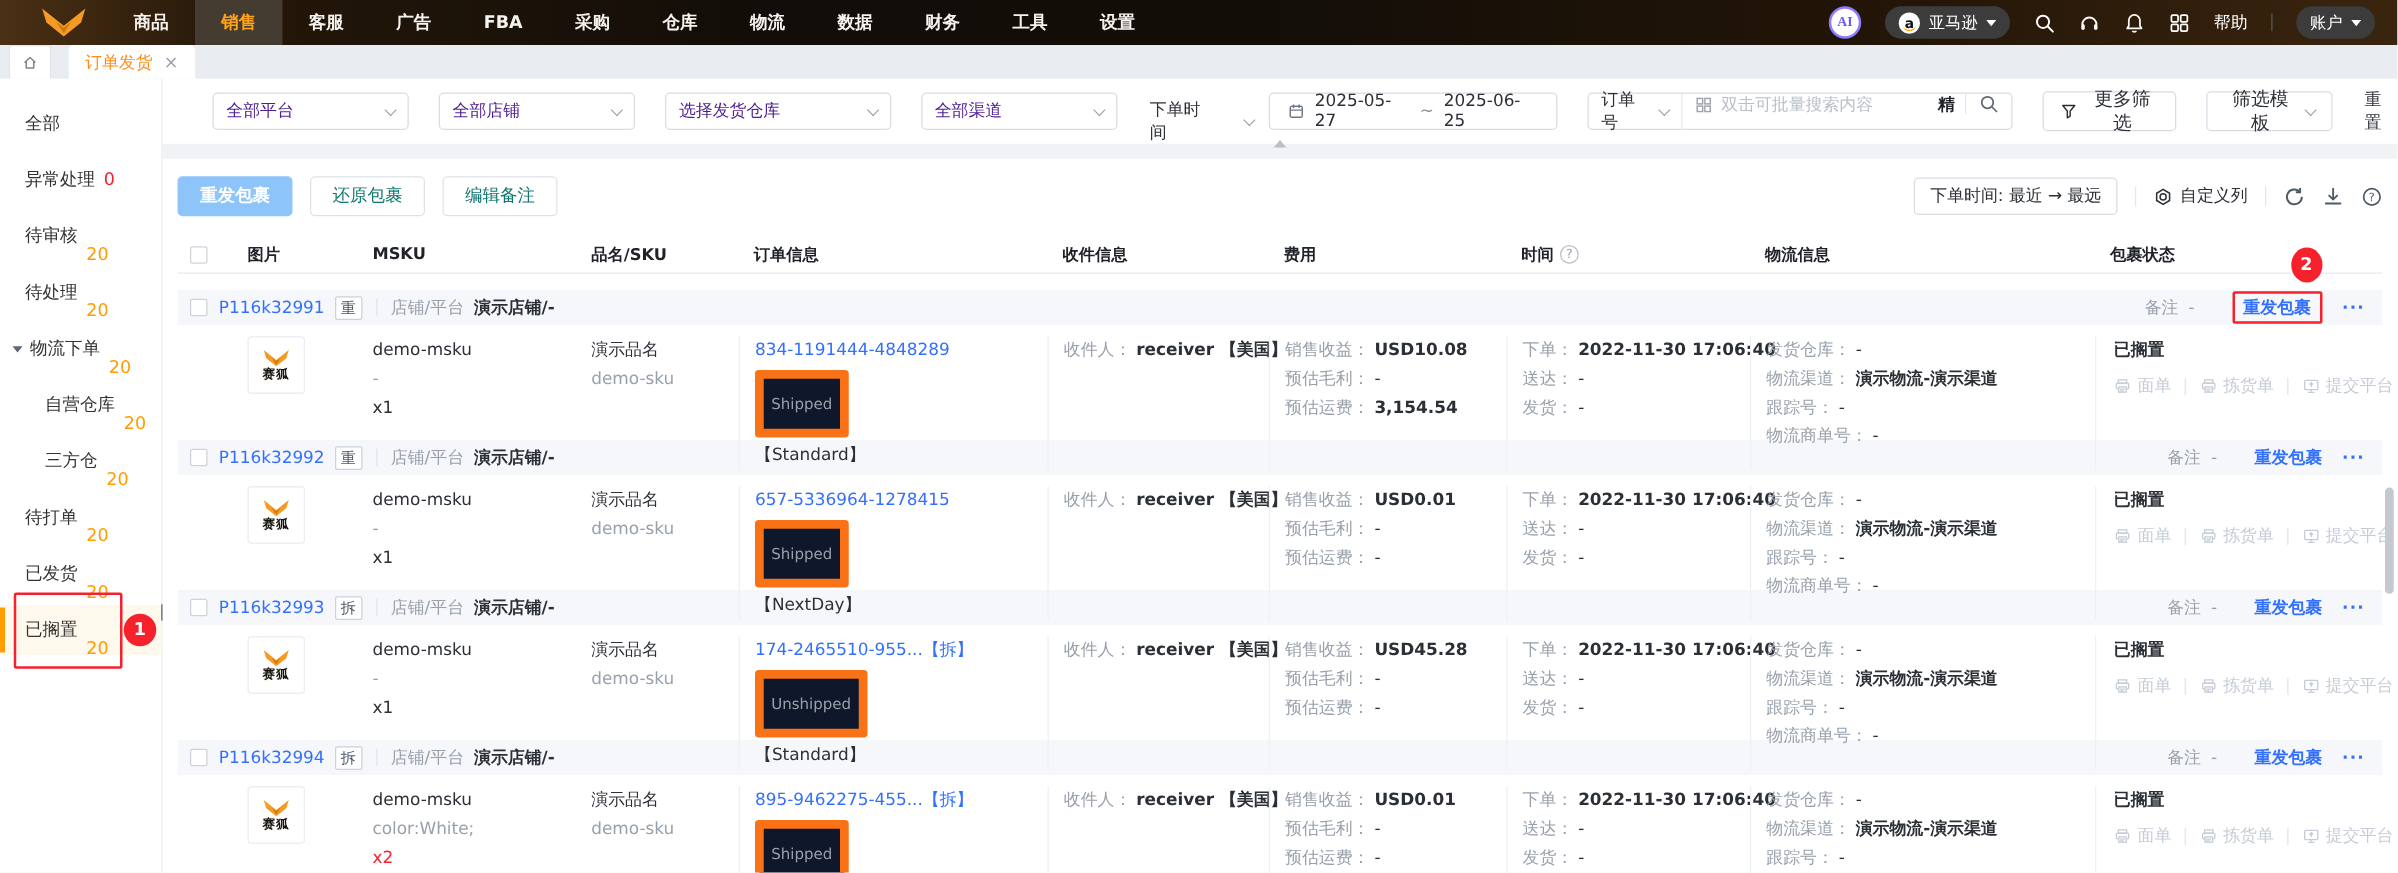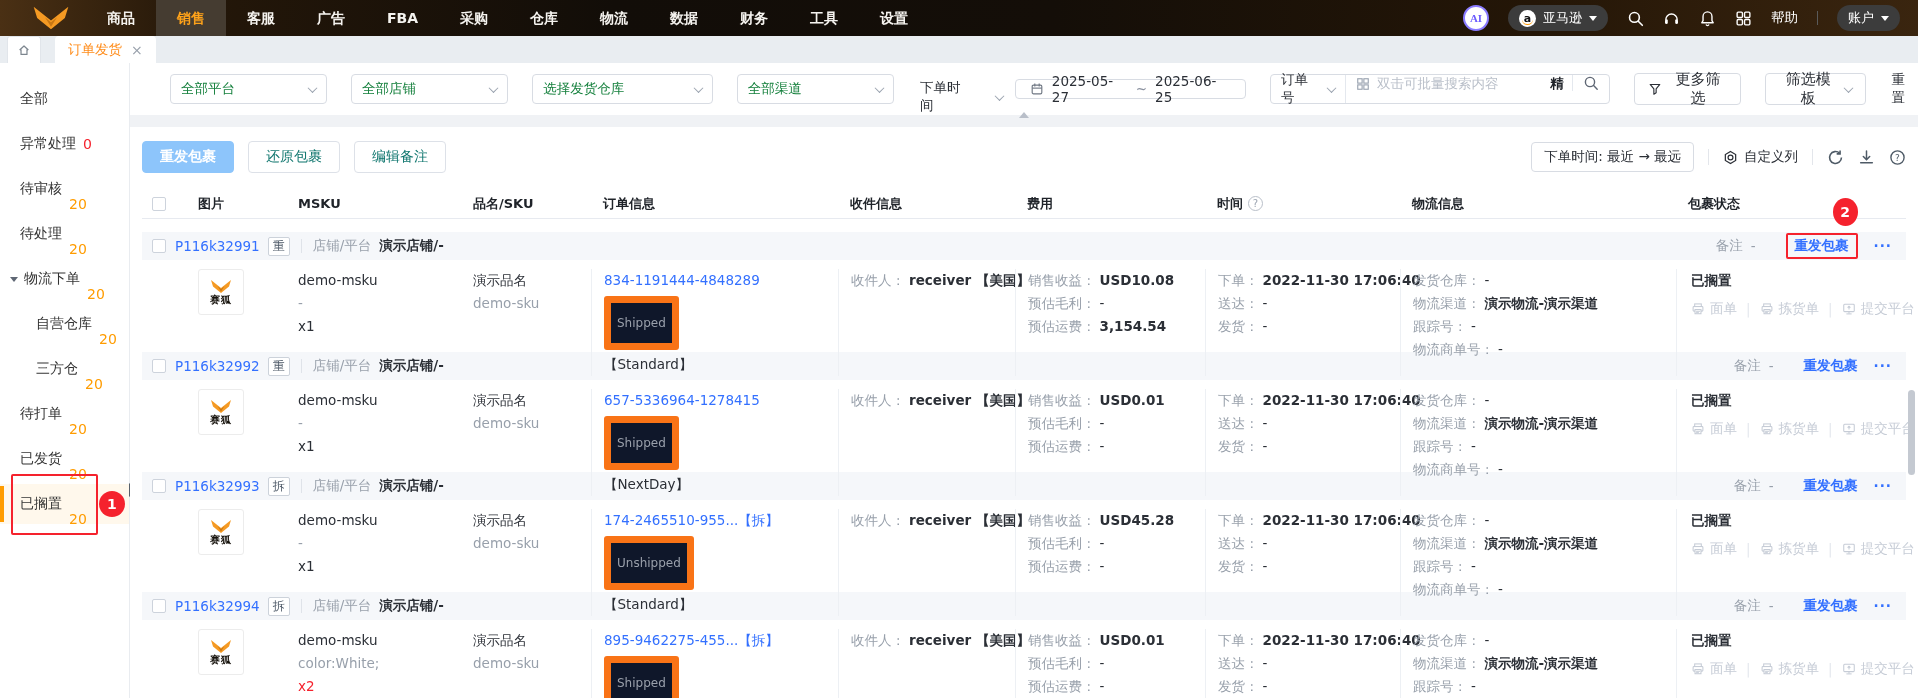--- a/index.html
+++ b/index.html
@@ -57,27 +57,27 @@
   .side-collapse { position:absolute; right:-1px; top:420px; width:0; height:0;
     border-top:7px solid transparent; border-bottom:7px solid transparent; border-right:8px solid #55606c; cursor:pointer; }
 
   .main { flex:1; min-width:0; display:flex; flex-direction:column; }
 
   
   .filter-card { background:#fff; height:58px; display:flex; align-items:center; gap:24px; padding-left:40px; position:relative; }
   .select { width:160px; height:30px; border:1px solid #d8dce3; border-radius:4px; display:flex; align-items:center;
     justify-content:space-between; padding:0 10px; cursor:pointer; background:#fff; }
   .select.wide { width:184px; }
-  .ph { color:#15803d; font-size:13.5px; }
+  .ph { color:#4c1d95; font-size:13.5px; }
   .val { color:#2b2f36; font-size:13.5px; }
   .caret-g { width:7px; height:7px; border-right:1.5px solid #9aa3af; border-bottom:1.5px solid #9aa3af;
     transform:rotate(45deg) translate(-1px,-1px); flex:none; }
   .time-group { display:flex; align-items:center; }
   .time-type { display:flex; align-items:center; gap:24px; padding:16px 12px 0 2px; cursor:pointer; }
-  .date-box { height:20px; border:1px solid #d8dce3; border-radius:4px; display:flex; align-items:center; gap:8px;
+  .date-box { height:30px; border:1px solid #d8dce3; border-radius:4px; display:flex; align-items:center; gap:8px;
     padding:0 14px; cursor:pointer; color:#6f7783; }
   .tilde { color:#8a919f; }
   .search-group { height:30px; border:1px solid #d8dce3; border-radius:4px; display:flex; align-items:flex-start; background:#fff; }
   .search-type { display:flex; align-items:center; gap:8px; padding:0 10px; border-right:1px solid #e4e8ee; height:100%; cursor:pointer; }
   .search-input-wrap { display:flex; align-items:center; gap:7px; padding:0 10px; width:208px; cursor:text; color:#9aa3b0; }
   .placeholder { color:#b9bfc9; font-size:13.5px; white-space:nowrap; }
   .exact { font-weight:700; color:#1f2329; padding:0 8px 0 2px; cursor:pointer; }
   .vline { width:1px; height:16px; background:#e4e8ee; }
   .search-btn { padding:0 10px; color:#5f6774; display:flex; align-items:center; cursor:pointer; }
   .ghost-btn { height:32px; border:1px solid #d8dce3; border-radius:4px; background:#fff; display:flex; align-items:center; gap:7px;

